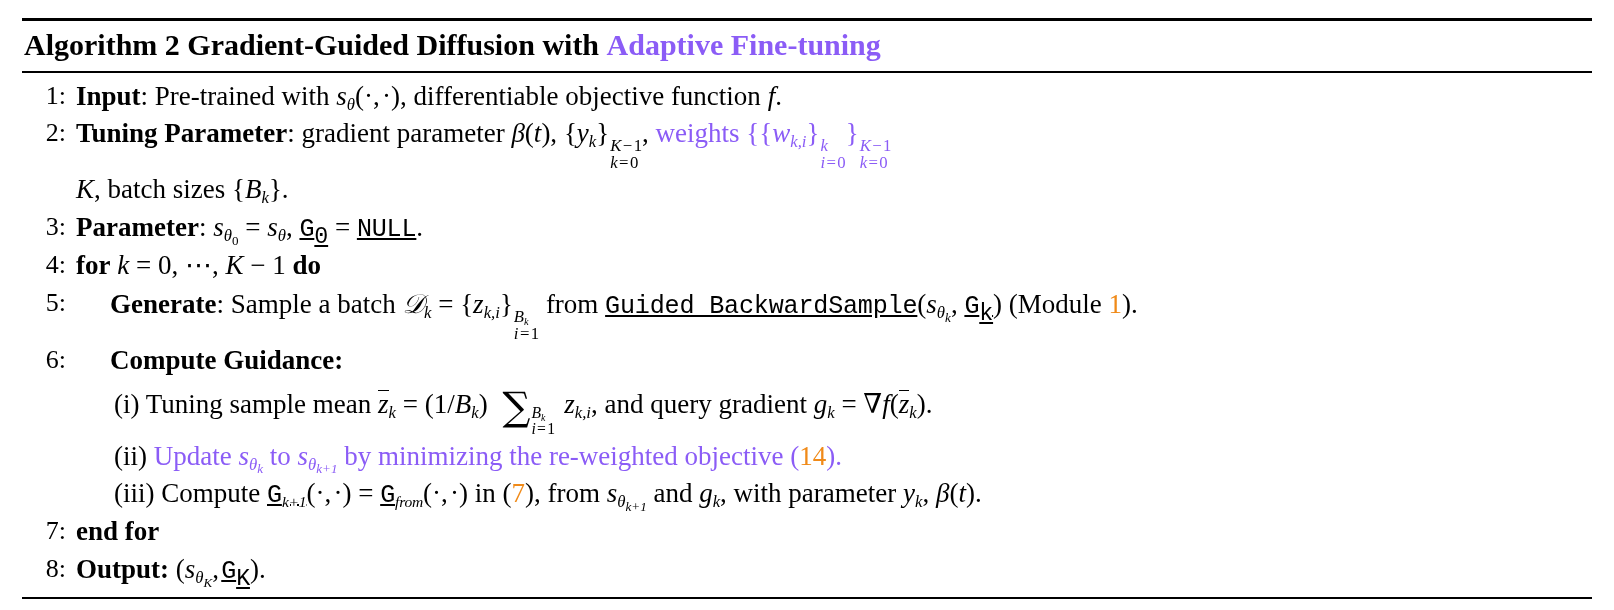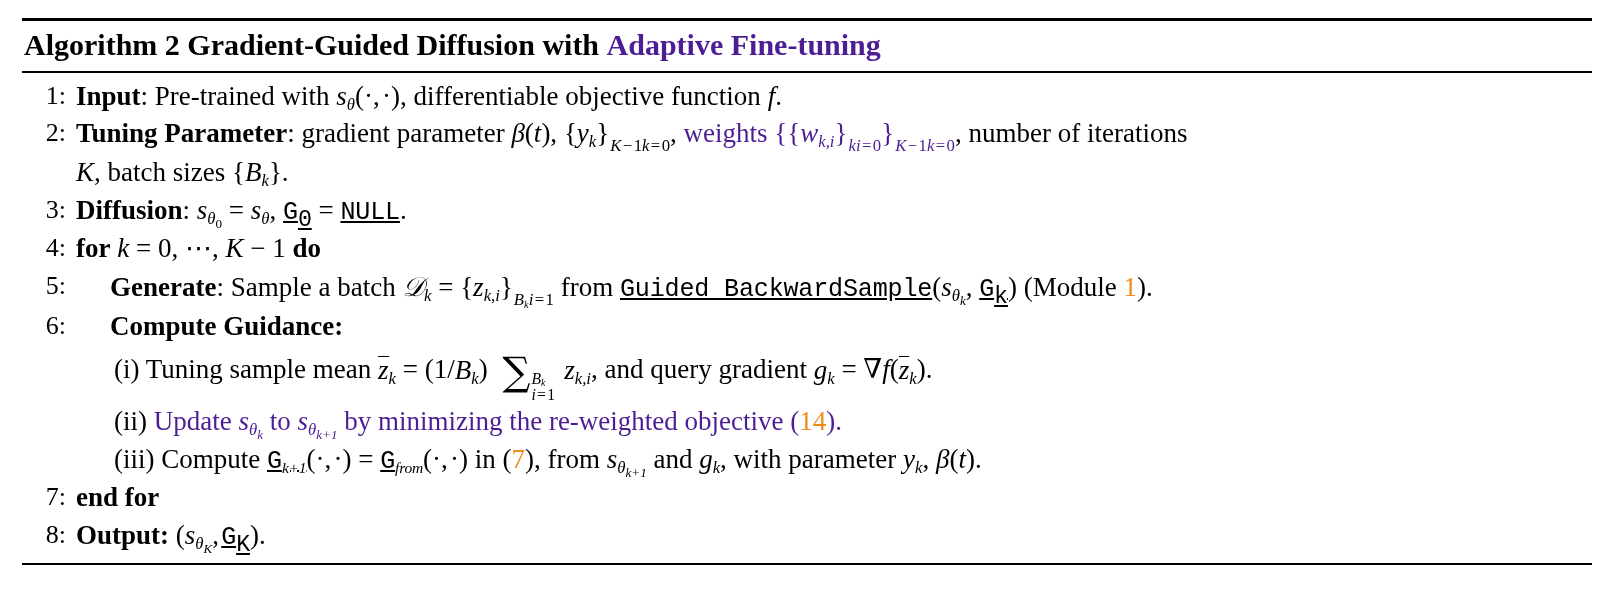--- a/index.html
+++ b/index.html
@@ -74,21 +74,21 @@
   sub, sup {
     font-size: 0.62em;
     line-height: 0;
     position: relative;
   }
   sub { vertical-align: -0.30em; }
   sub sub, sup sub { font-size: 0.78em; }
 
   .updown {
     display: inline-flex;
-    flex-direction: row;
+    flex-direction: column;
     vertical-align: -0.52em;
     font-size: 0.62em;
     line-height: 1.02;
     text-align: left;
     margin-left: 1px;
   }
   .updown .up { display: block; }
   .updown .dn { display: block; }
 
   .bigop {
@@ -101,21 +101,21 @@
     display: inline-flex;
     flex-direction: column;
     vertical-align: -0.30em;
     font-size: 0.58em;
     line-height: 1.05;
     margin-left: 1px;
   }
 
   .ovl { border-top: 1.4px solid currentColor; padding-top: 0px; display: inline-block; line-height: 1.0; }
 
-  .blue   { color: #4c1d95; }
+  .blue   { color: #8b5cf6; }
   .orange { color: #f08a18; }
 
   .sp { display: inline-block; width: 0.34em; }
   .spw { display: inline-block; width: 0.55em; }
 </style>
 </head>
 <body>
 
 <div class="algorithm">
 
@@ -152,35 +152,35 @@
               <span class="up"><span class="m">K</span> − 1</span>
               <span class="dn"><span class="m">k</span> = 0</span>
             </span></span><span>,</span>
         <span class="blue">weights</span>
         <span class="mr blue">{{<span class="m">w<sub class="m">k,i</sub></span>}<span class="updown">
               <span class="up"><span class="m">k</span></span>
               <span class="dn"><span class="m">i</span> = 0</span>
             </span>}<span class="updown">
               <span class="up"><span class="m">K</span> − 1</span>
               <span class="dn"><span class="m">k</span> = 0</span>
-            </span></span><span>, number of iterations</span>
+            </span></span>
       </span>
     </div>
     <div class="line cont">
       <span class="line-num">&nbsp;</span>
       <span class="line-body">
         <span class="m">K</span><span>, batch sizes</span>
         <span class="mr">{<span class="m">B<sub class="m">k</sub></span>}</span><span>.</span>
       </span>
     </div>
 
     <div class="line">
       <span class="line-num">3:</span>
       <span class="line-body">
-        <span class="kw">Diffusion</span><span>:</span>
+        <span class="kw">Parameter</span><span>:</span>
         <span class="m">s<sub class="m">θ<sub class="mr">0</sub></sub></span>
         <span class="mr">=</span>
         <span class="m">s<sub class="m">θ</sub></span><span>,</span>
         <span class="tt">G<sub class="tt">0</sub></span>
         <span class="mr">=</span>
         <span class="tt">NULL</span><span style="visibility:hidden;width:0;display:inline-block">:</span><span>.</span>
       </span>
     </div>
 
     <div class="line">

